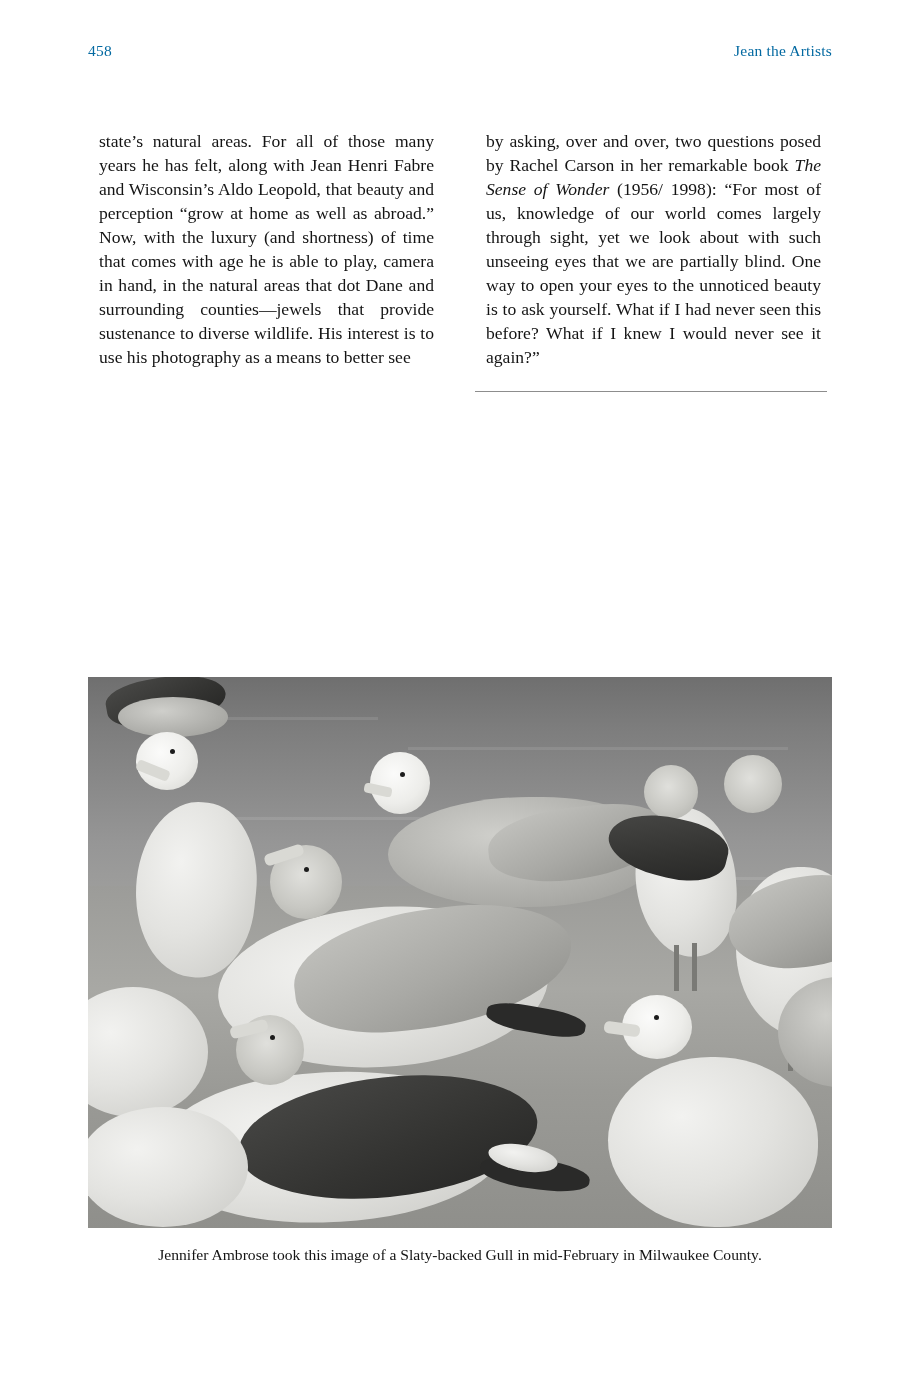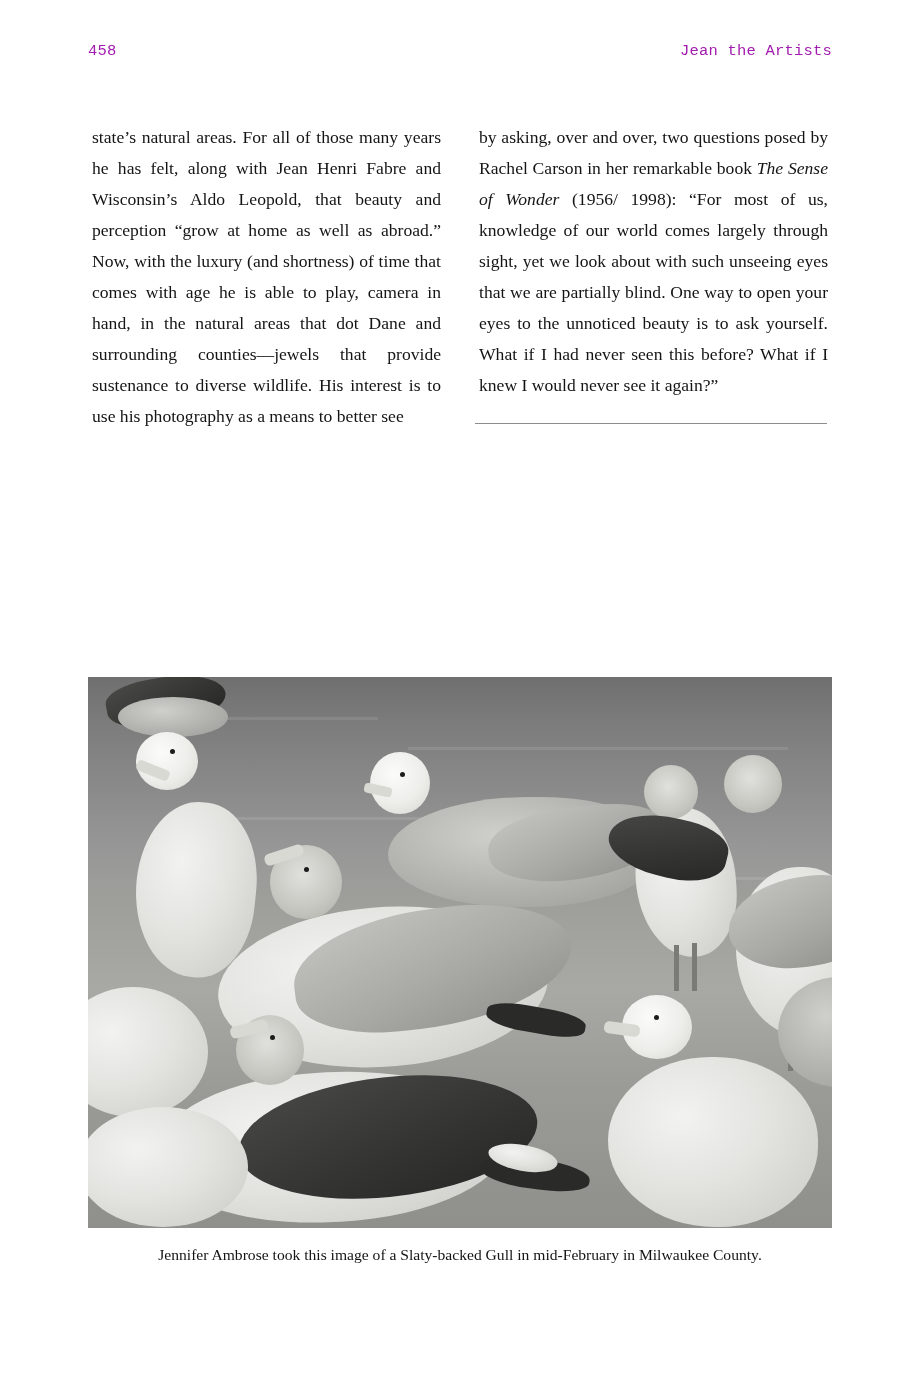--- a/index.html
+++ b/index.html
@@ -25,45 +25,45 @@
   
   .running-head {
     position: absolute;
     left: 88px;
     top: 42px;
     width: 744px;
     display: flex;
     justify-content: space-between;
     align-items: baseline;
     font-size: 15.5px;
-    font-family: Liberation Mono, monospace;
-    color: #a21caf;
+    font-family: Liberation Serif, serif;
+    color: #0369a1;
   }
   .folio {
     letter-spacing: 0.2px;
   }
   .head-title {
     letter-spacing: 0.2px;
   }
   
   .columns {
     position: absolute;
     left: 88px;
     top: 118px;
     width: 744px;
     display: flex;
     gap: 30px;
   }
   .col {
     width: 357px;
   }
   .col p {
-    margin: 4px;
+    margin: 11px;
     font-size: 17.6px;
-    line-height: 31px;
+    line-height: 24px;
     text-align: justify;
     text-justify: inter-word;
     hyphens: none;
     color: #141414;
   }
   .col.left p {
     text-align: justify;
   }
   .col.right p {
     text-align: justify;

